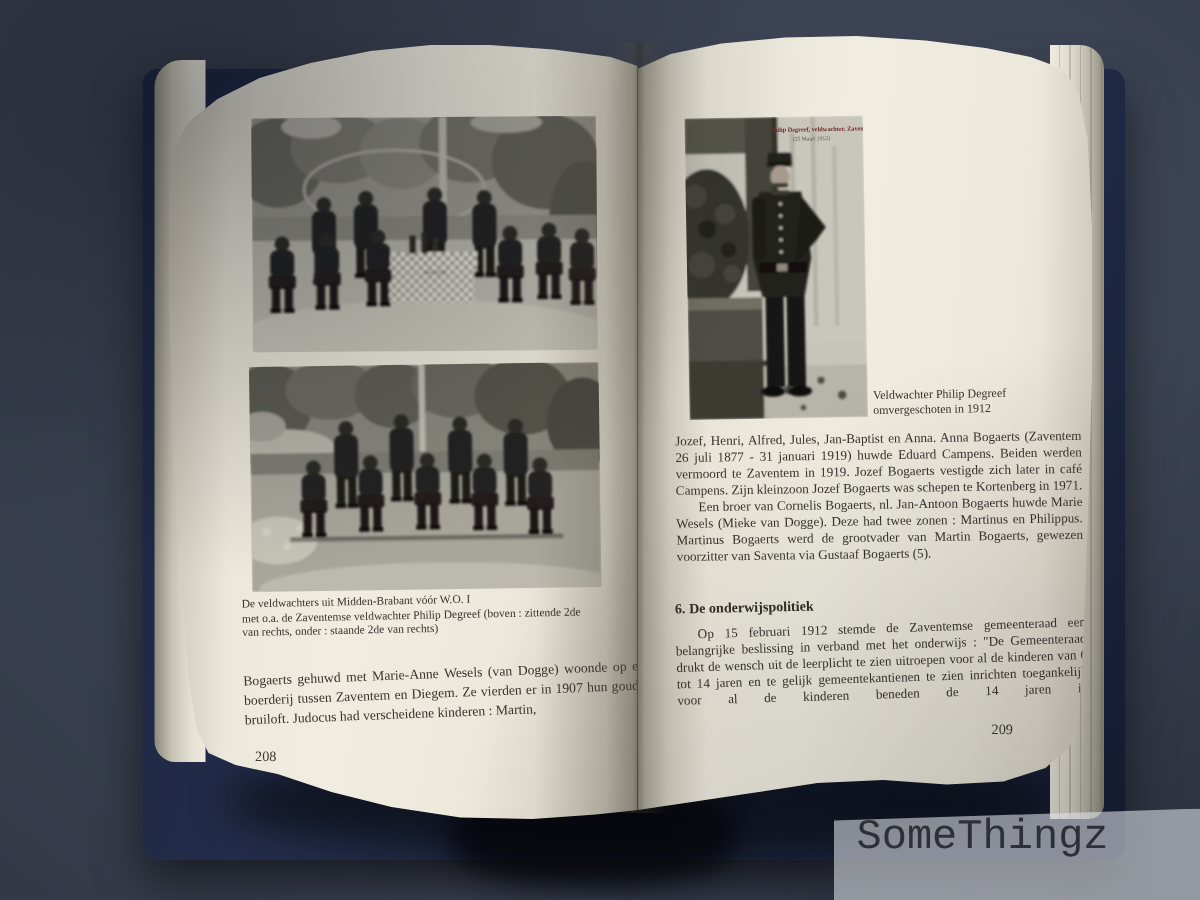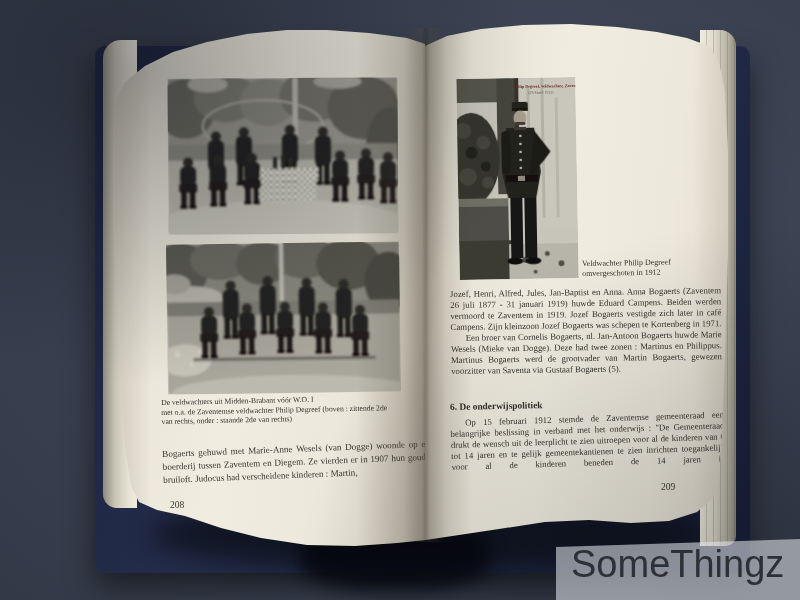--- a/index.html
+++ b/index.html
@@ -44,22 +44,22 @@
   .caption{font-size:7.7px;line-height:9.6px;text-align:left;}
   .body-text{font-size:9.1px;line-height:13px;}
   .para{font-size:8.8px;line-height:11px;margin:0;}
   .indent{text-indent:15px;}
   .justlast{text-align-last:justify;}
   .heading{font-size:9.4px;font-weight:bold;color:#2f2d27;}
   .pagenum{position:absolute;font-size:9.5px;color:#3a382f;}
   .wm-band{position:absolute;left:556px;top:539px;width:246px;height:62px;
     background:rgba(224,228,232,0.58);
     clip-path:polygon(0 13%,100% 0,100% 100%,0 100%);}
-  .wm-text{position:absolute;left:15px;top:4px;font-family:Liberation Sans, sans-serif;
-    font-size:38px;font-weight:500;color:#2d3036;letter-spacing:0px;text-align:right;}
+  .wm-text{position:absolute;left:15px;top:4px;font-family:Liberation Mono, monospace;
+    font-size:28px;font-weight:500;color:#2d3036;letter-spacing:0px;text-align:right;}
 </style>
 </head>
 <body>
 
 <div class="scene">
 
   <svg width="0" height="0" style="position:absolute">
     <defs>
       <g id="figS">
         <circle cx="0" cy="0" r="5" fill="#2b2a25"></circle>

